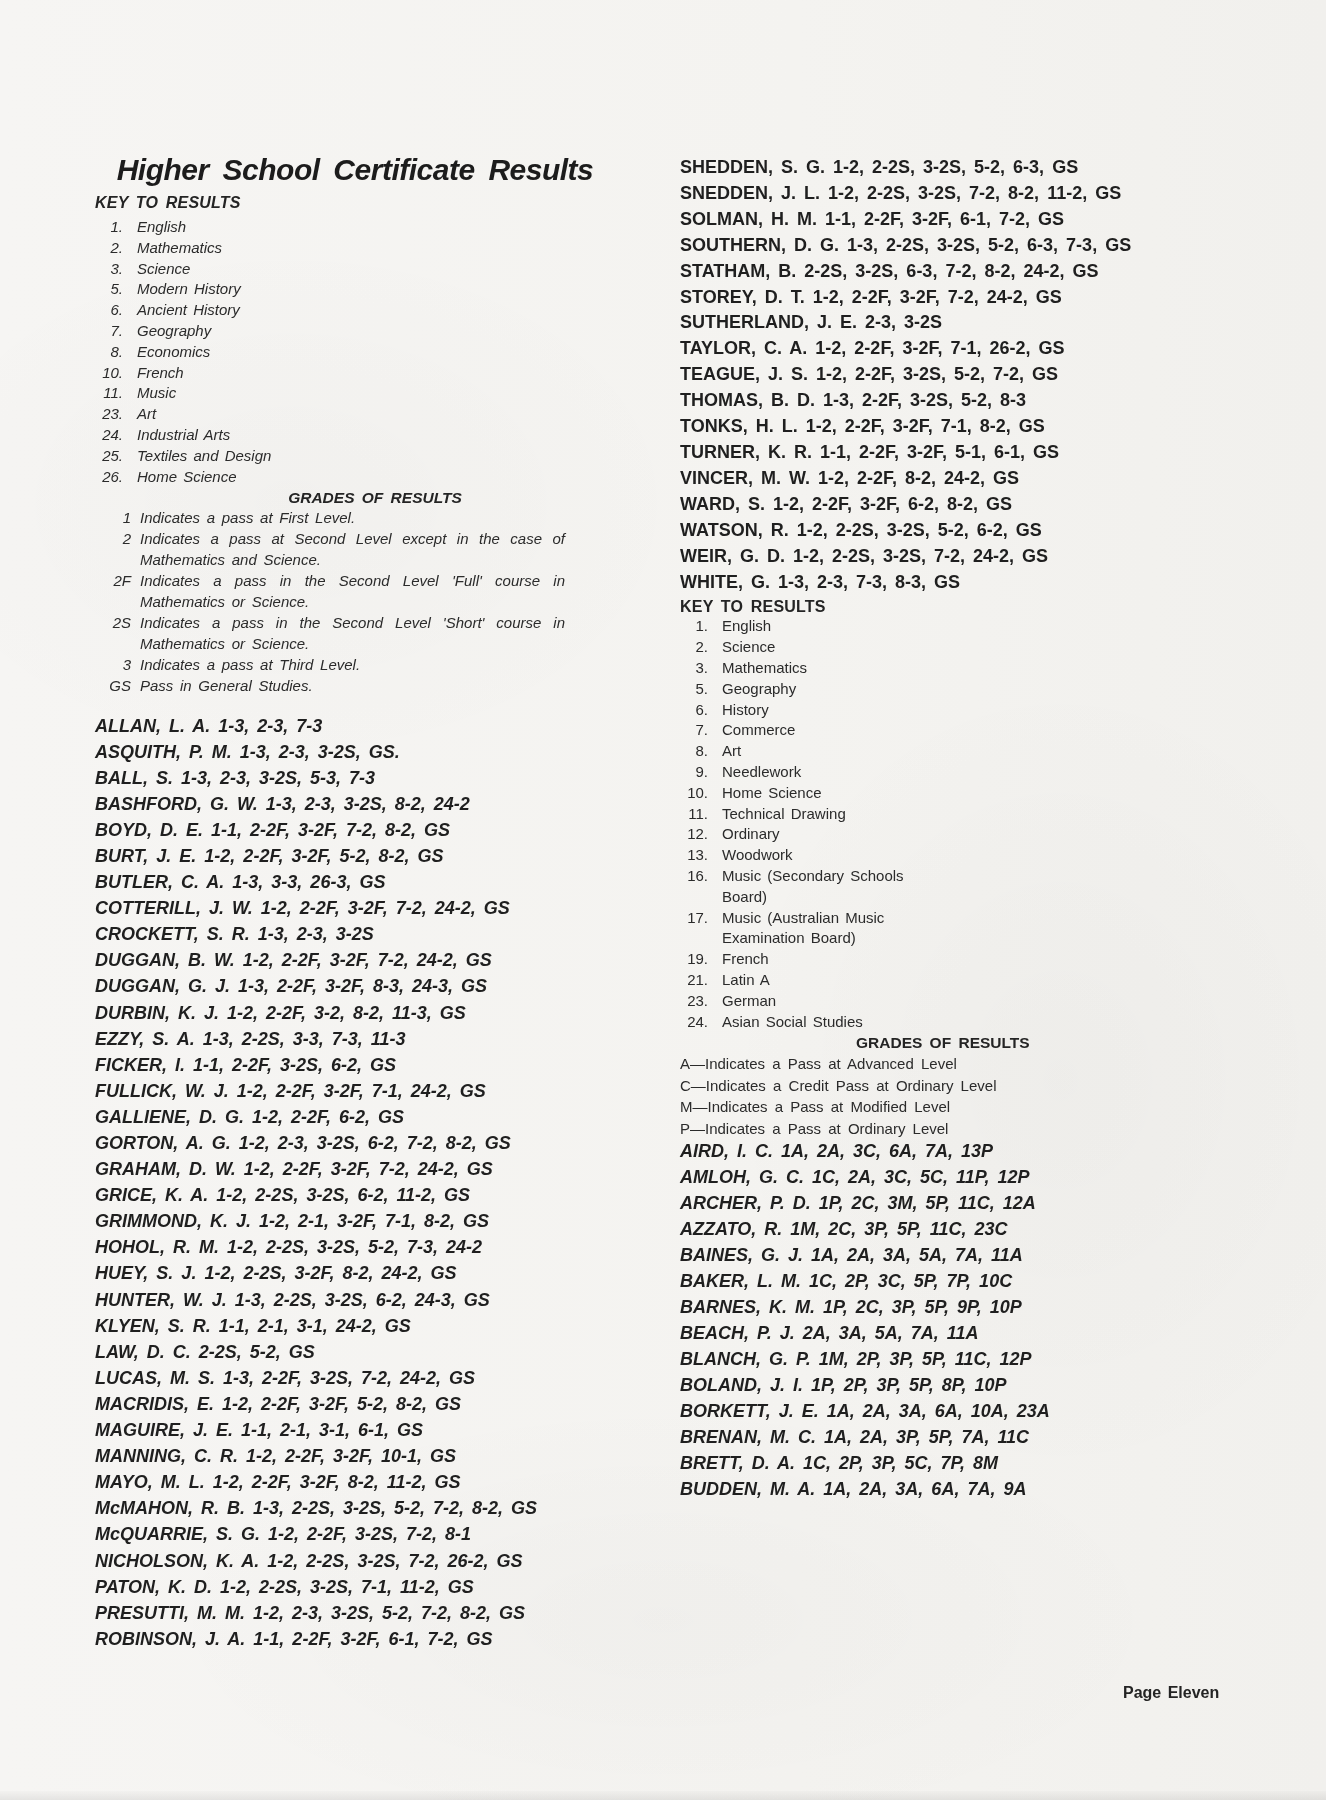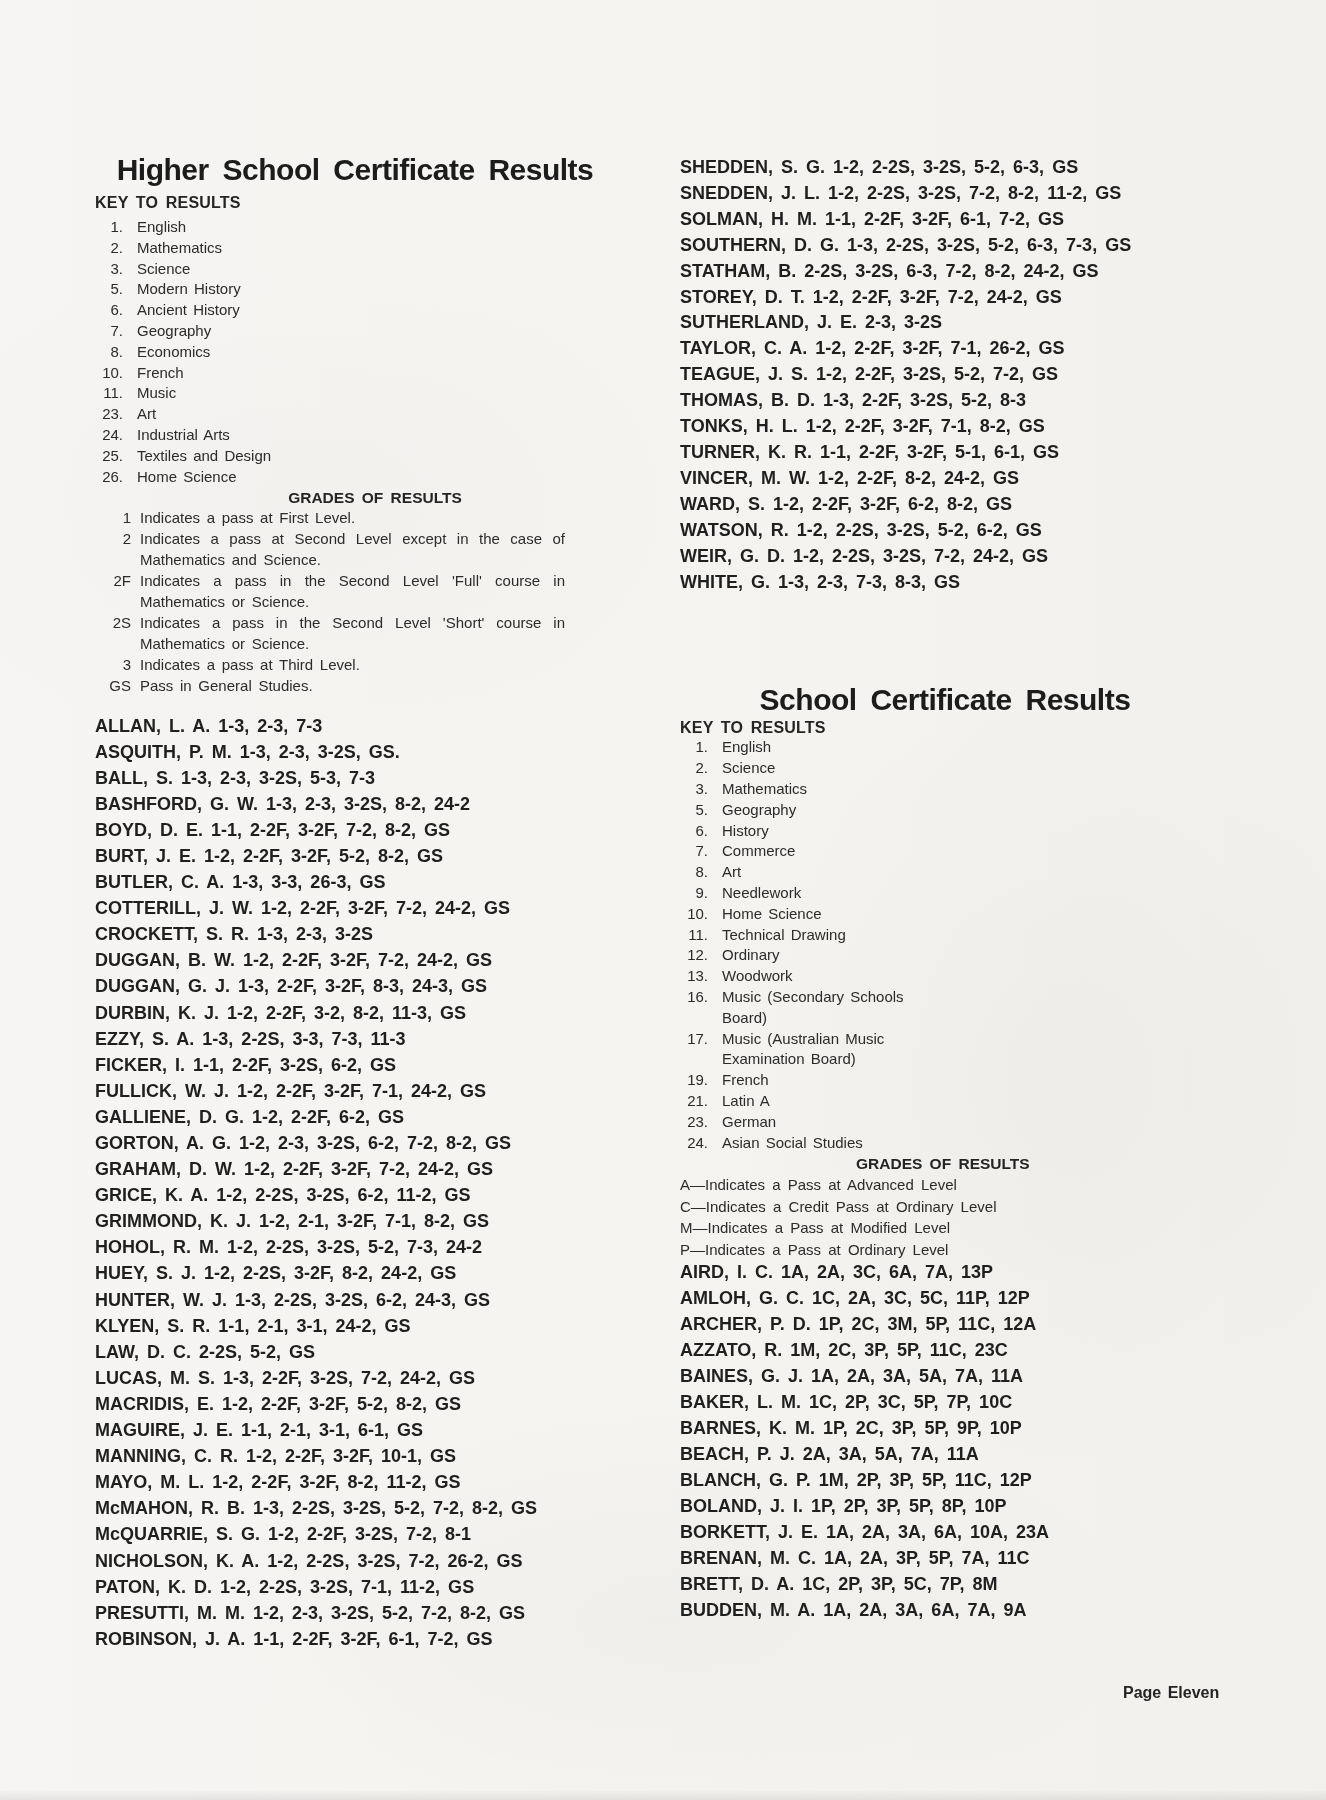--- a/index.html
+++ b/index.html
@@ -17,21 +17,21 @@
       radial-gradient(ellipse 700px 300px at 50% 90%, rgba(0,0,0,0.02), transparent 75%),
       linear-gradient(to right, #f6f5f3 0%, #f4f3f0 60%, #f1f0ed 100%);
     color:#222;
   }
   .scan-edge-bottom{
     position:absolute;left:0;bottom:0;width:100%;height:9px;
     background:linear-gradient(to bottom, rgba(0,0,0,0.02), rgba(0,0,0,0.10));
     opacity:.7;
   }
   .col{position:absolute;top:0;}
-  .col-left{left:95px;width:520px;}
+  .col-left{left:95px;width:520px;font-style:italic;}
   .col-right{left:680px;width:530px;}
 
   .doc-title{
     margin:0;text-align:center;
     font-size:30px;line-height:33px;font-weight:bold;
     letter-spacing:-0.5px;word-spacing:6px;color:#1c1c1c;
   }
   .col-left .doc-title{margin-top:153px;}
   .col-right .doc-title{margin-top:88px;}
 
@@ -68,21 +68,21 @@
   .sc-grade-def{font-size:15px;line-height:21.5px;color:#2b2b2b;word-spacing:3px;}
 
   .results{margin:0;}
   .results .result-line{
     font-size:18px;line-height:26.1px;font-weight:bold;
     color:#1f1f1f;word-spacing:3px;white-space:nowrap;
   }
   .results-left{margin-top:16px;}
   .results-right{margin-top:155px;}
   .results-right .result-line{line-height:25.9px;}
-  .results-sc{margin-top:-1px;}
+  .results-sc{margin-top:-1px;font-style:italic;}
   .results-sc .result-line{line-height:26px;}
 
   .page-footer{
     position:absolute;left:1123px;top:1684px;
     font-size:16px;font-weight:bold;word-spacing:2px;color:#242424;
   }
 </style>
 </head>
 <body>
 
@@ -284,21 +284,20 @@
 
         <div class="result-line">WARD, S. 1-2, 2-2F, 3-2F, 6-2, 8-2, GS</div>
 
         <div class="result-line">WATSON, R. 1-2, 2-2S, 3-2S, 5-2, 6-2, GS</div>
 
         <div class="result-line">WEIR, G. D. 1-2, 2-2S, 3-2S, 7-2, 24-2, GS</div>
 
         <div class="result-line">WHITE, G. 1-3, 2-3, 7-3, 8-3, GS</div>
       </div>
 
-    <h1 class="doc-title">School Certificate Results</h1>
 
     <h2 class="key-heading">KEY TO RESULTS</h2>
 
     <ul class="key-list">
 
         <li class="key-item">
           <span class="key-num">1.</span><span class="key-label">English</span>
         </li>
 
         <li class="key-item">

